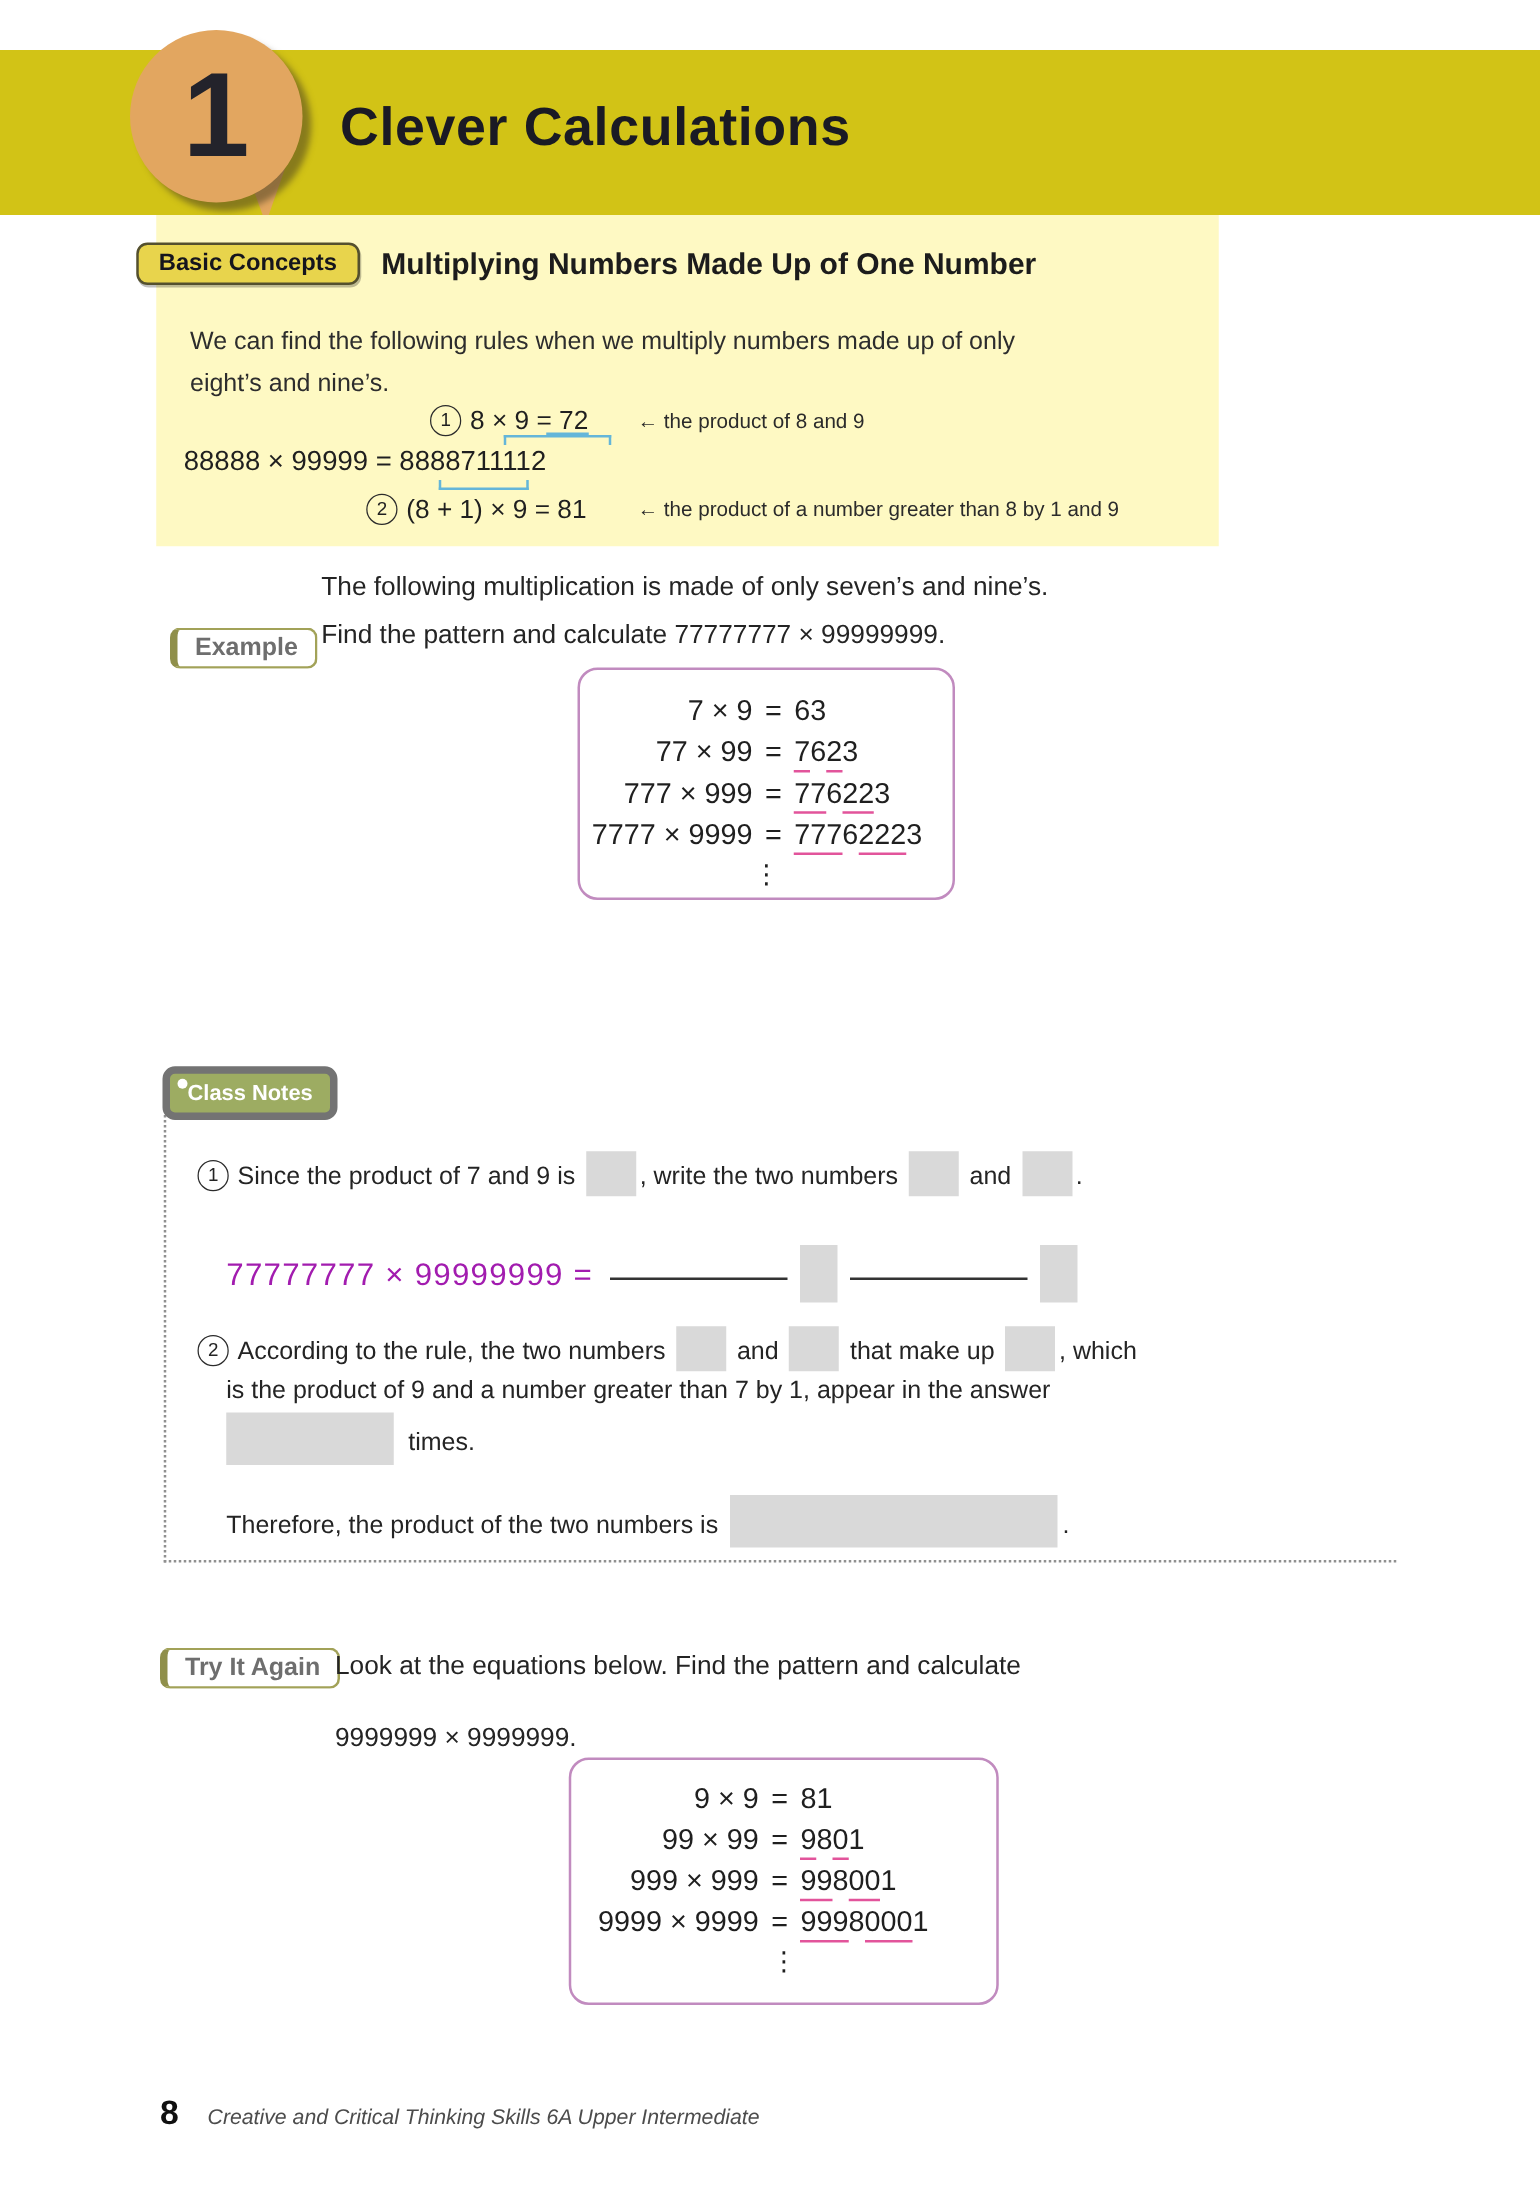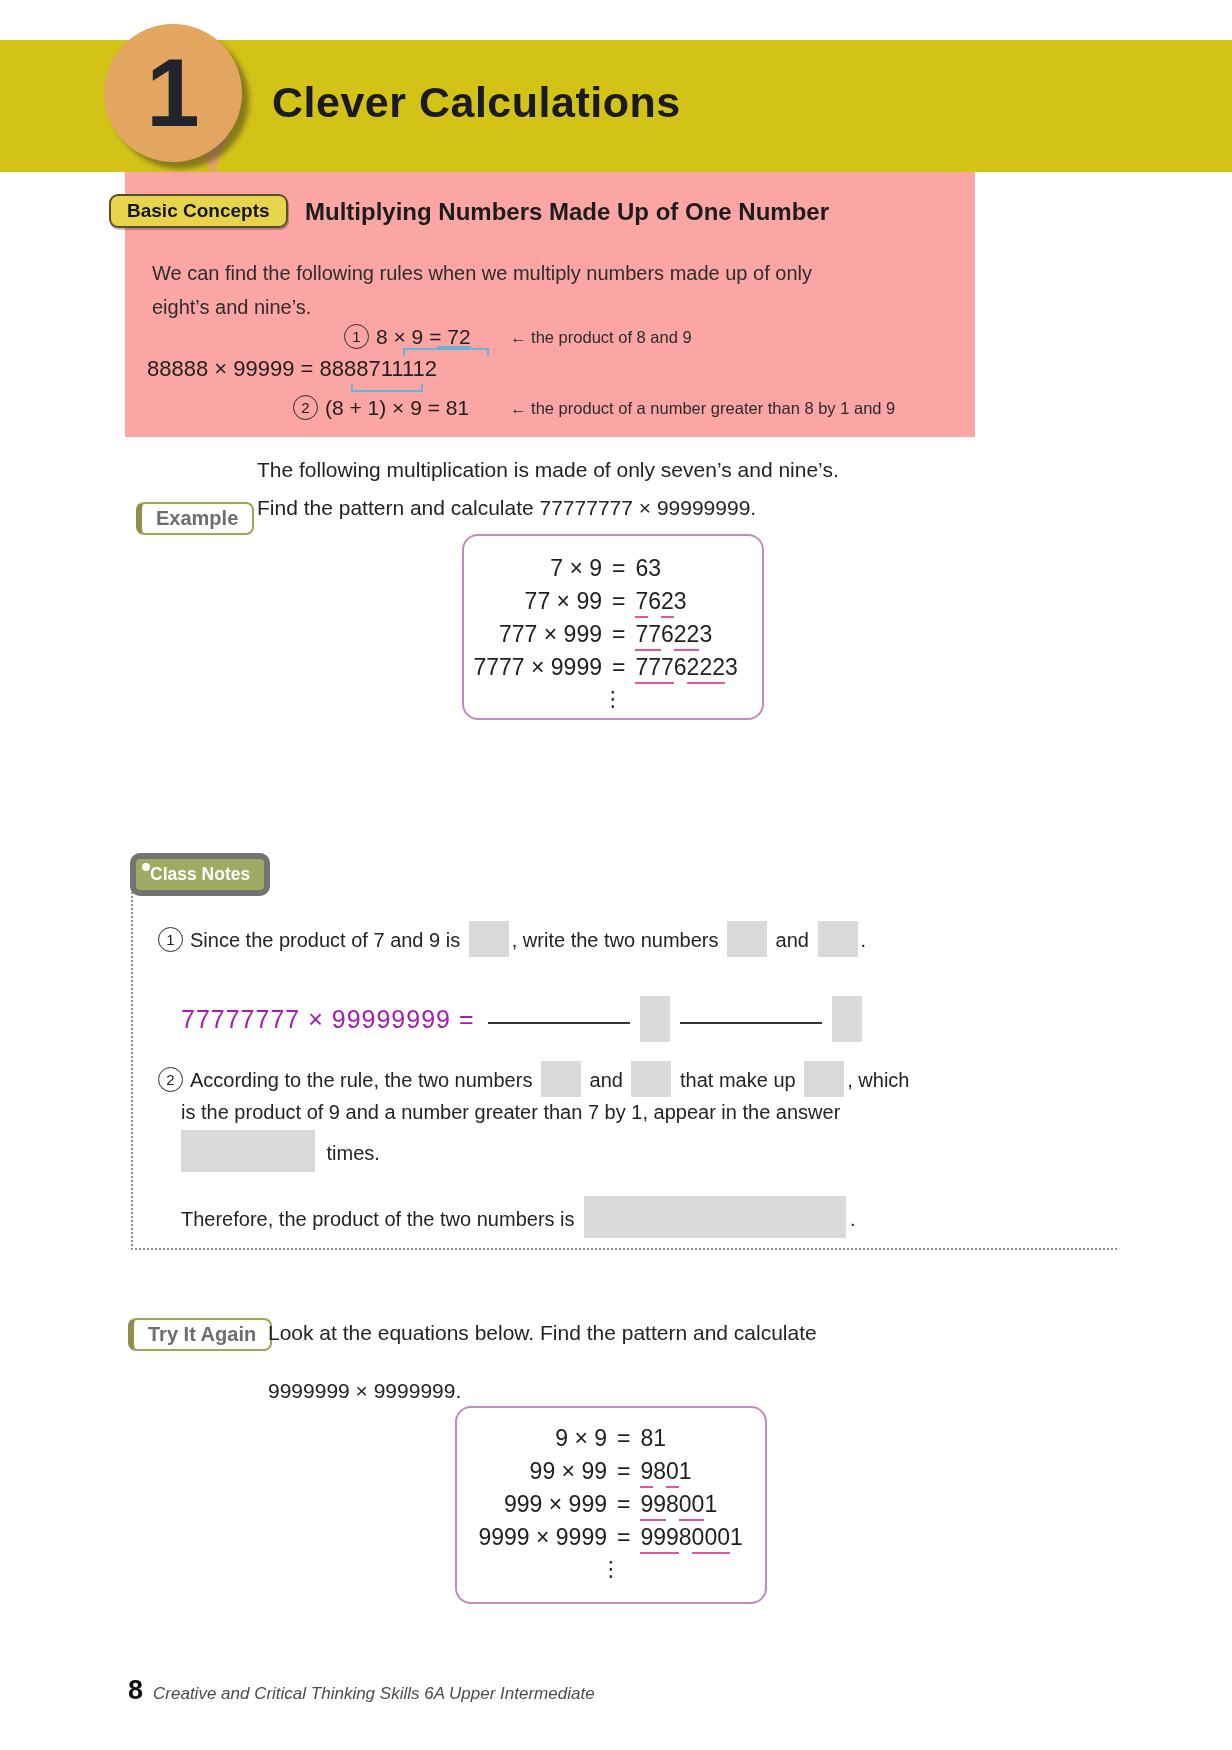--- a/index.html
+++ b/index.html
@@ -10,21 +10,21 @@
   .band{position:absolute;left:0;top:40px;width:1232px;height:132px;background:#d2c316;}
   .bubble{position:absolute;left:104px;top:24px;width:138px;height:138px;border-radius:50%;
           background:#e2a660;box-shadow:7px 7px 5px rgba(75,63,32,.55);}
   .bubble-tail{position:absolute;left:204px;top:130px;width:0;height:0;
           border-top:44px solid #e2a660;border-right:36px solid transparent;transform:rotate(-20deg);}
   .chapter-num{position:absolute;left:104px;top:24px;width:138px;height:138px;line-height:138px;
           text-align:center;font-size:96px;font-weight:bold;color:#23232b;}
   .page-title{position:absolute;left:272px;top:78px;font-size:43px;font-weight:bold;color:#1a1a24;letter-spacing:.5px;}
 
   
-  .concepts-box{position:absolute;left:125px;top:172px;width:850px;height:265px;background:#fca5a5;}
+  .concepts-box{position:absolute;left:125px;top:172px;width:850px;height:265px;background:#fef9c3;}
   .bc-badge{position:absolute;left:-16px;top:22px;background:#e8d44c;border:2px solid #54502e;border-radius:9px;
           padding:4px 16px;font-size:19px;font-weight:bold;color:#15151d;box-shadow:1px 2px 0 rgba(0,0,0,.25);white-space:nowrap;}
   .bc-heading{position:absolute;left:180px;top:26px;font-size:24px;font-weight:bold;color:#1c1c1c;white-space:nowrap;}
   .bc-intro{position:absolute;left:27px;top:84px;width:800px;font-size:20px;line-height:34px;color:#2d2d2d;}
   .rule-line{position:absolute;font-size:21px;color:#1f1f1f;white-space:nowrap;}
   .rule-note{position:absolute;font-size:16.5px;color:#2b2b2b;white-space:nowrap;}
   .mid-eq{position:absolute;left:22px;top:184px;font-size:22px;color:#1f1f1f;white-space:nowrap;}
   .circled{display:inline-block;width:23px;height:23px;border:1.6px solid #2b2b2b;border-radius:50%;
           text-align:center;line-height:23px;font-size:15px;margin-right:7px;vertical-align:2px;}
   .bracket-top{position:absolute;left:278px;top:176px;width:82px;height:6px;
@@ -60,21 +60,21 @@
   .blank{display:inline-block;background:#d9d9d9;}
   .blank.sm{width:40px;height:36px;vertical-align:-10px;margin:0 3px;}
   .blank.tall{width:30px;height:46px;vertical-align:-14px;margin:0 4px;}
   .blank.wide{width:134px;height:42px;vertical-align:-12px;margin-right:6px;}
   .blank.xwide{width:262px;height:42px;vertical-align:-12px;margin:0 4px;}
   .wline{display:inline-block;width:142px;height:2px;background:#333;margin:0 6px;vertical-align:4px;}
 
   
   .footer{position:absolute;left:128px;top:1675px;display:flex;align-items:baseline;}
   .footer .pg{font-size:27px;font-weight:bold;color:#101010;}
-  .footer .bk{font-style:italic;font-size:17px;color:#4c4c4c;margin-left:10px;}
+  .footer .bk{font-style:italic;font-size:17px;color:#4c4c4c;margin-left:23px;}
 </style>
 </head>
 <body>
 
 <div class="page">
 
   <div class="band"></div>
   <div class="bubble-tail"></div>
   <div class="bubble"></div>
   <div class="chapter-num">1</div>
@@ -133,21 +133,21 @@
   <div class="cn-line" style="left:158px;top:921px;"><span class="circled">1</span>Since the product of 7 and 9 is <span class="blank sm"></span>, write the two numbers <span class="blank sm"></span> and <span class="blank sm"></span>.</div>
   <div class="cn-eq">77777777 × 99999999 = <span class="wline"></span><span class="blank tall"></span><span class="wline"></span><span class="blank tall"></span></div>
   <div class="cn-line" style="left:158px;top:1061px;"><span class="circled">2</span>According to the rule, the two numbers <span class="blank sm"></span> and <span class="blank sm"></span> that make up <span class="blank sm"></span>, which</div>
   <div class="cn-line" style="left:181px;top:1101px;">is the product of 9 and a number greater than 7 by 1, appear in the answer</div>
   <div class="cn-line" style="left:181px;top:1130px;"><span class="blank wide"></span> times.</div>
   <div class="cn-line" style="left:181px;top:1196px;">Therefore, the product of the two numbers is <span class="blank xwide"></span>.</div>
 
   <div class="section-label" style="left:128px;top:1318px;">Try It Again</div>
   <div class="body-line" style="left:268px;top:1321px;">Look at the equations below. Find the pattern and calculate</div>
   <div class="body-line" style="left:268px;top:1359px;margin-top:20px;">9999999 × 9999999.</div>
-  <div class="eq-card try-card" style="left:455px;top:1406px;width:312px;height:198px;padding-top:14px;box-sizing:border-box;">
+  <div class="eq-card try-card" style="left:455px;top:1406px;width:344px;height:198px;padding-top:14px;box-sizing:border-box;">
       <div class="eq-row">
         <span class="lhs">9 × 9</span>
         <span class="sign">=</span>
         <span class="rhs"><span>81</span></span>
       </div>
       <div class="eq-row">
         <span class="lhs">99 × 99</span>
         <span class="sign">=</span>
         <span class="rhs"><span class="u">9</span><span>8</span><span class="u">0</span><span>1</span></span>
       </div>

